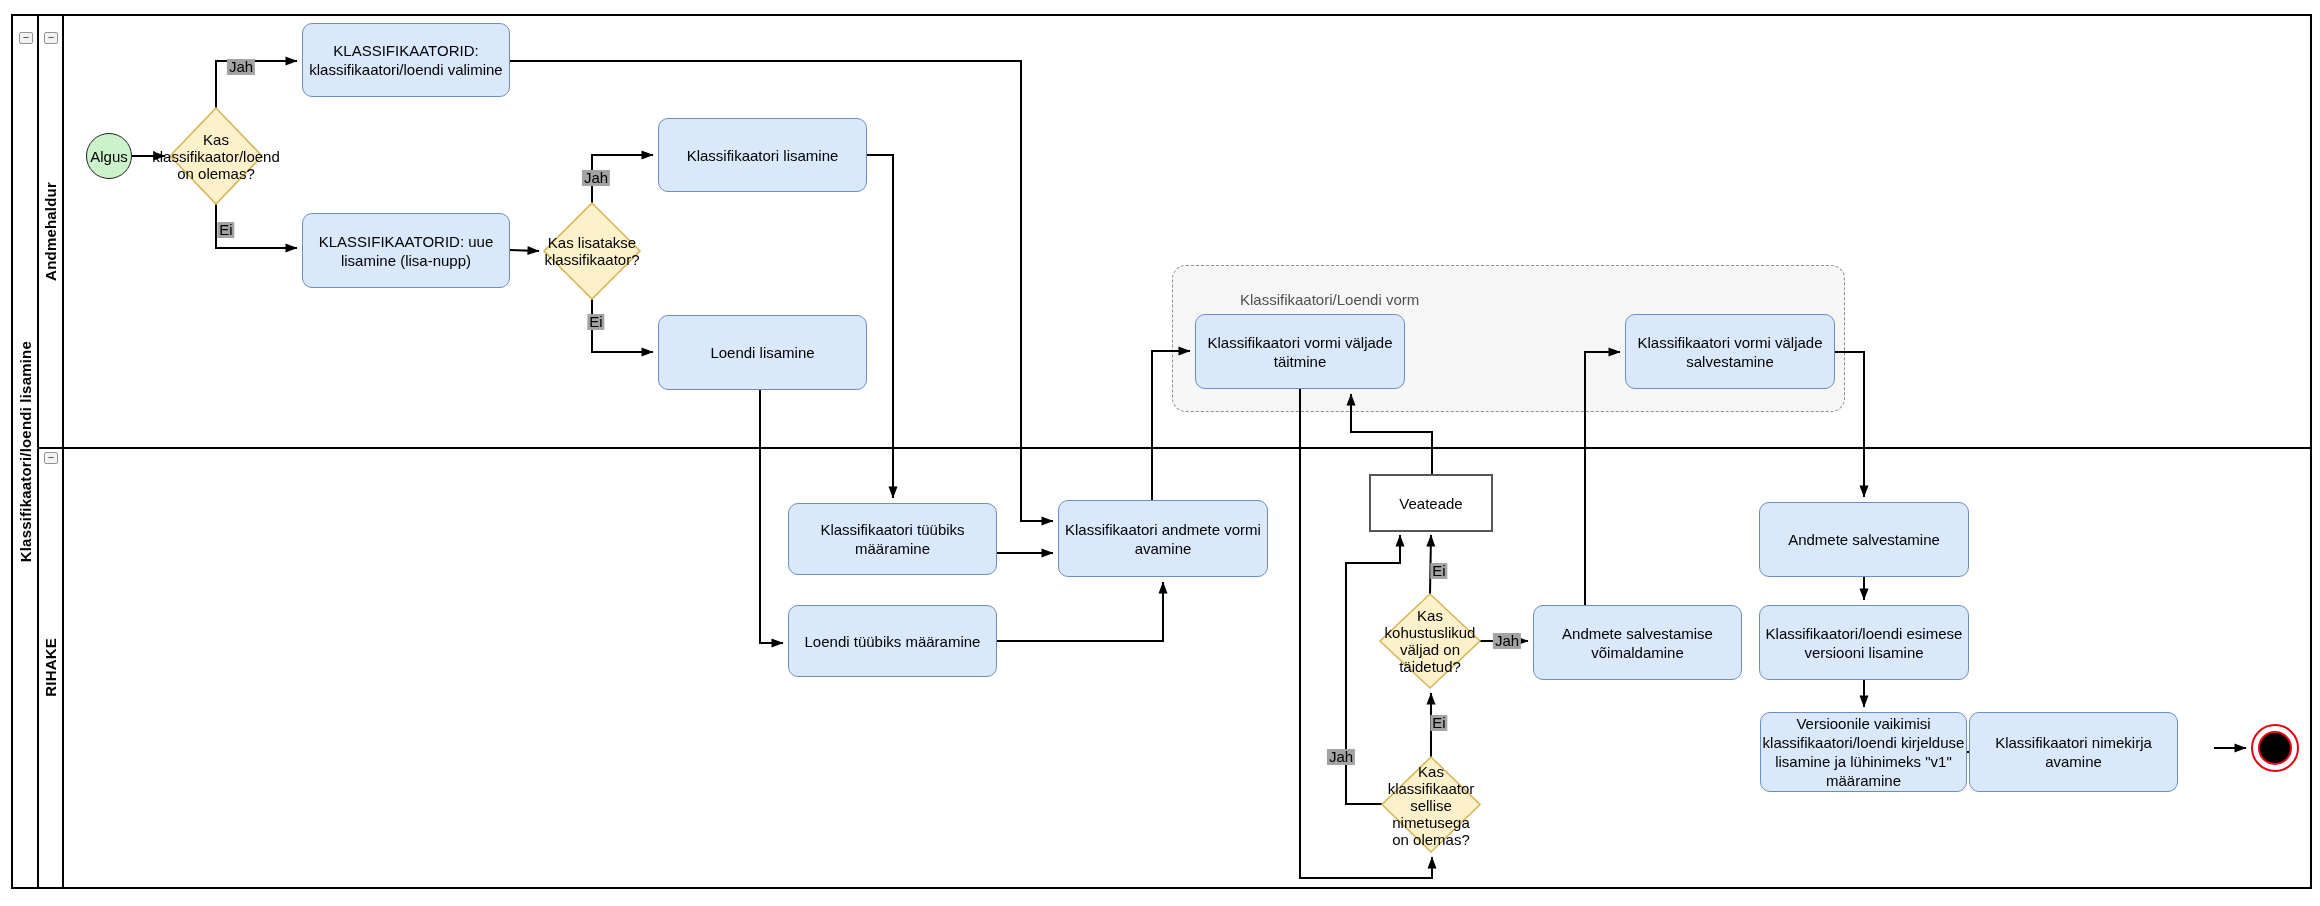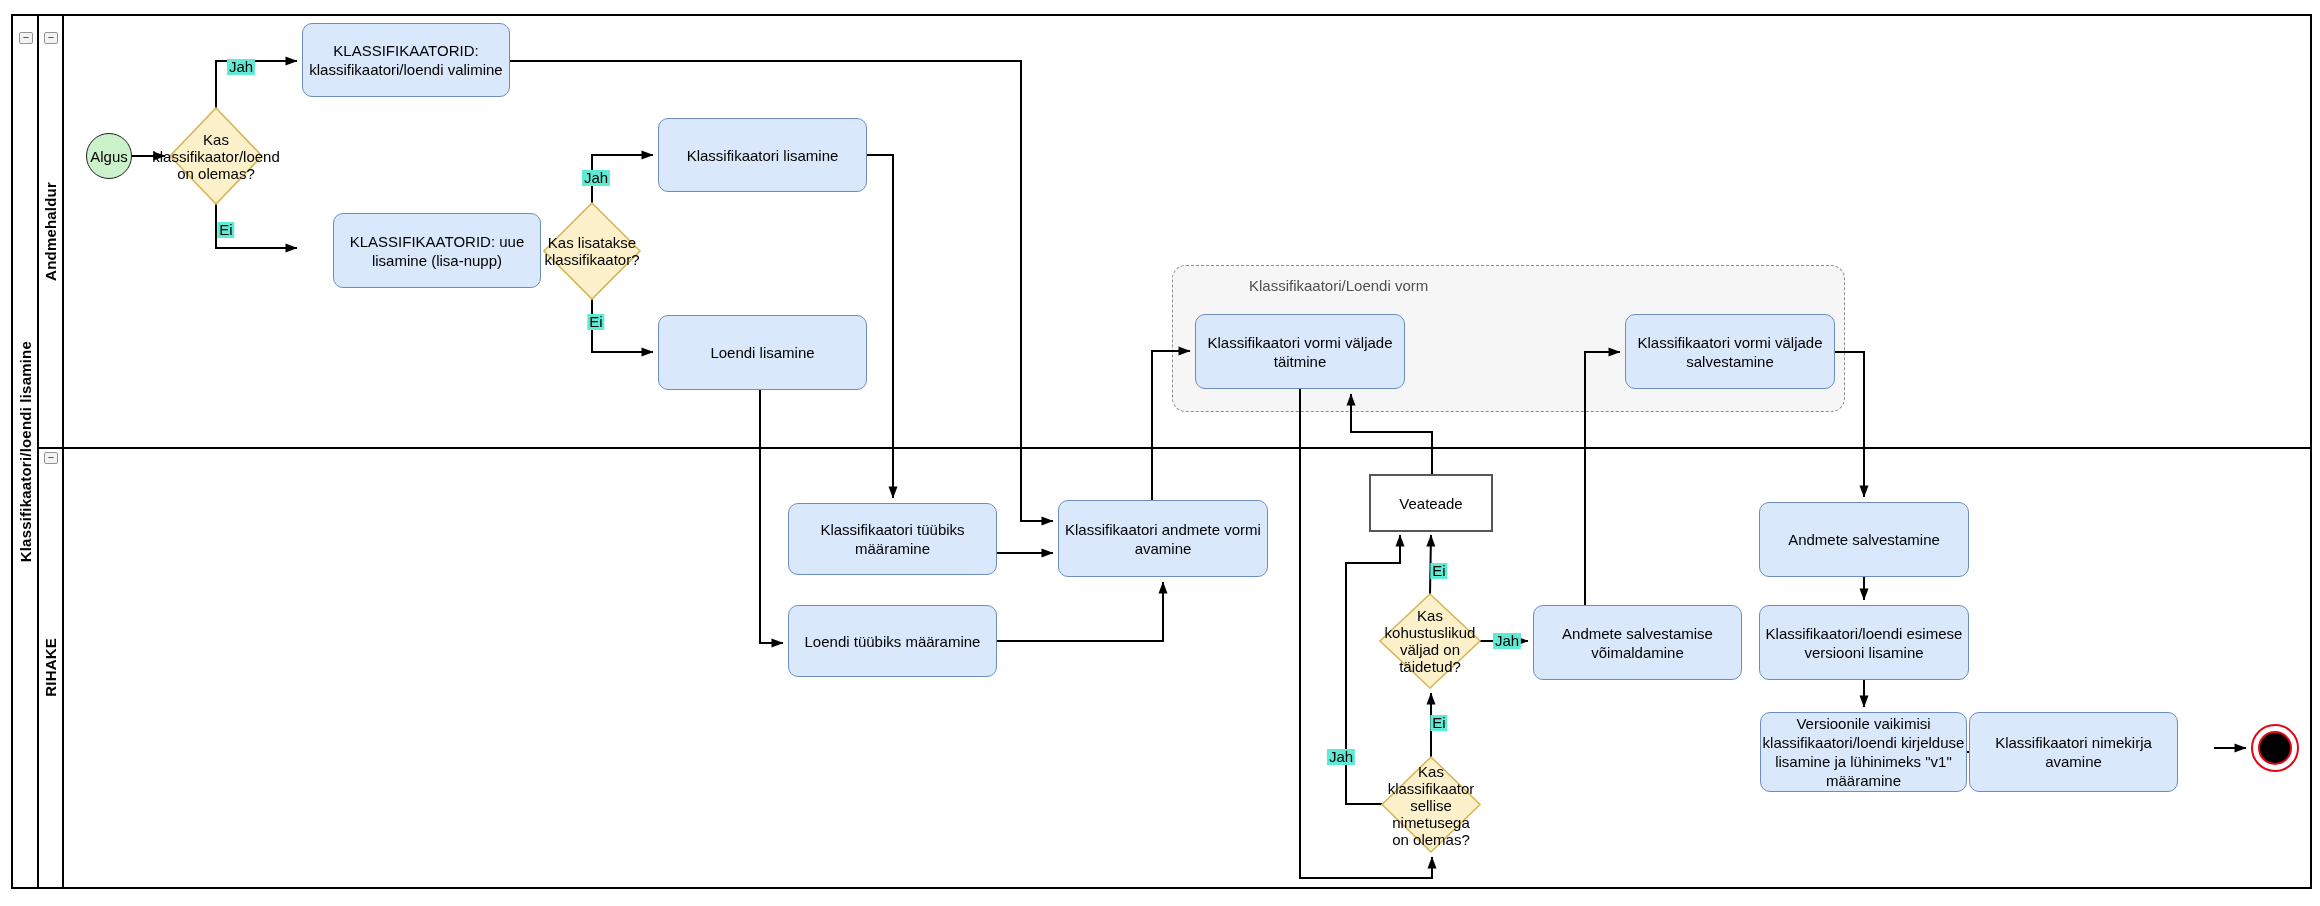--- a/index.html
+++ b/index.html
@@ -27,30 +27,30 @@
   .group-label{position:absolute;font-size:15px;color:#4f4f4f;white-space:nowrap;}
   .dlabel{position:absolute;transform:translate(-50%,-50%);display:flex;align-items:center;justify-content:center;
           text-align:center;font-size:15px;line-height:17px;white-space:pre-line;}
   .start{position:absolute;box-sizing:border-box;background:#ccf2cb;border:1.6px solid #1f1f1f;border-radius:50%;
          display:flex;align-items:center;justify-content:center;font-size:15px;}
   .end-outer{position:absolute;box-sizing:border-box;background:#fff;border:2.5px solid #e30613;border-radius:50%;
              display:flex;align-items:center;justify-content:center;}
   .end-inner{width:34px;height:34px;box-sizing:border-box;background:#000;border:2px solid #e30613;border-radius:50%;}
   
   #edges{position:absolute;left:0;top:0;width:2320px;height:906px;}
-  .elabel{position:absolute;transform:translate(-50%,-50%);font-size:15px;background:#5eead4;padding:0 2px;line-height:16px;}
+  .elabel{position:absolute;transform:translate(-50%,-50%);font-size:15px;background:#a3a3a3;padding:0 2px;line-height:16px;}
 </style>
 </head>
 <body>
 
 <div id="canvas">
 
   <div id="layer-groups">
       <div class="group" style="left: 1172px; top: 265px; width: 673px; height: 147px;"></div>
-      <div class="group-label" style="left: 1240px; top: 277px; margin-left: 9px;">Klassifikaatori/Loendi vorm</div>
+      <div class="group-label" style="left: 1240px; top: 291px;">Klassifikaatori/Loendi vorm</div>
     </div>
   <svg id="edges" xmlns="http://www.w3.org/2000/svg">
     <defs>
       <marker id="arr" markerUnits="userSpaceOnUse" markerWidth="14" markerHeight="12" refX="12.5" refY="6" orient="auto">
         <polygon points="1,1.5 13,6 1,10.5" fill="#000"></polygon>
       </marker>
     </defs>
   <path d="M132,156 L165,156" fill="none" stroke="#000000" stroke-width="2" marker-end="url(#arr)"></path>
       <path d="M216,108 L216,61 L297,61" fill="none" stroke="#000000" stroke-width="2" marker-end="url(#arr)"></path>
       <path d="M216,204 L216,248 L297,248" fill="none" stroke="#000000" stroke-width="2" marker-end="url(#arr)"></path>
@@ -80,21 +80,21 @@
       <polygon points="1430,594 1480,641 1430,688 1380,641" fill="#fdf1cc" stroke="#d6b656" stroke-width="1.6"></polygon>
       <polygon points="1431,757 1480,804.5 1431,852 1382,804.5" fill="#fdf1cc" stroke="#d6b656" stroke-width="1.6"></polygon>
     </svg>
   <div id="layer-nodes">
       <div class="start" style="left: 86px; top: 133px; width: 46px; height: 46px;">Algus</div>
       <div class="dlabel" style="left: 216px; top: 156px; width: 160px;">Kas
 klassifikaator/loend
 on olemas?</div>
       <div class="node task" style="left: 302px; top: 23px; width: 208px; height: 74px; border-radius: 10px;">KLASSIFIKAATORID:
 klassifikaatori/loendi valimine</div>
-      <div class="node task" style="left: 302px; top: 213px; width: 208px; height: 75px; margin-left: 31px;">KLASSIFIKAATORID: uue
+      <div class="node task" style="left: 302px; top: 213px; width: 208px; height: 75px;">KLASSIFIKAATORID: uue
 lisamine (lisa-nupp)</div>
       <div class="dlabel" style="left: 592px; top: 251px; width: 130px;">Kas lisatakse
 klassifikaator?</div>
       <div class="node task" style="left: 658px; top: 118px; width: 209px; height: 74px;">Klassifikaatori lisamine</div>
       <div class="node task" style="left: 658px; top: 315px; width: 209px; height: 75px;">Loendi lisamine</div>
       <div class="node task" style="left: 788px; top: 503px; width: 209px; height: 72px;">Klassifikaatori tüübiks
 määramine</div>
       <div class="node task" style="left: 788px; top: 605px; width: 209px; height: 72px;">Loendi tüübiks määramine</div>
       <div class="node task" style="left: 1058px; top: 500px; width: 210px; height: 77px;">Klassifikaatori andmete vormi
 avamine</div>

